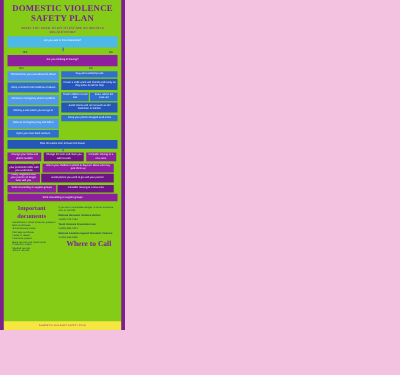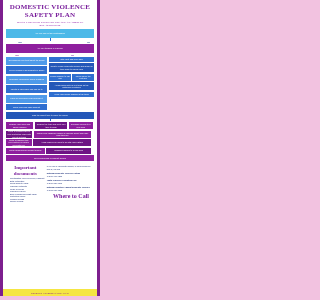--- a/index.html
+++ b/index.html
@@ -2,22 +2,22 @@
 <html><head>
 <meta charset="utf-8">
 <style>
   html,body{margin:0;padding:0;}
   body{
     width:100px;height:300px;overflow:hidden;
     background:#f2c2e0;
     font-family:"Liberation Sans", sans-serif;
   }
   .poster{
-    position:relative;width:100px;height:296px;
-    background:#ffffff;
+    position:relative;width:100px;height:264px;
+    background:#84cc16;
     box-sizing:border-box;
     border-left:3px solid #7d1f8e;
     border-right:3px solid #7d1f8e;
     overflow:hidden;
   }
   
   .hdr{padding:4px 4px 1px 4px;text-align:center;}
   .title{
     font-family:"Liberation Serif", serif;
     font-weight:bold;color:#7a1f9c;

